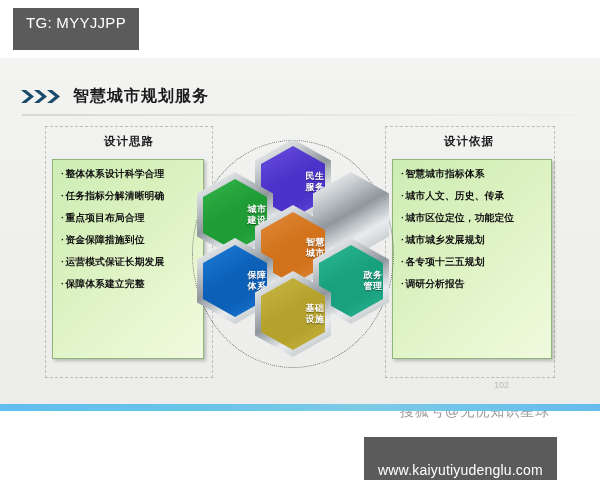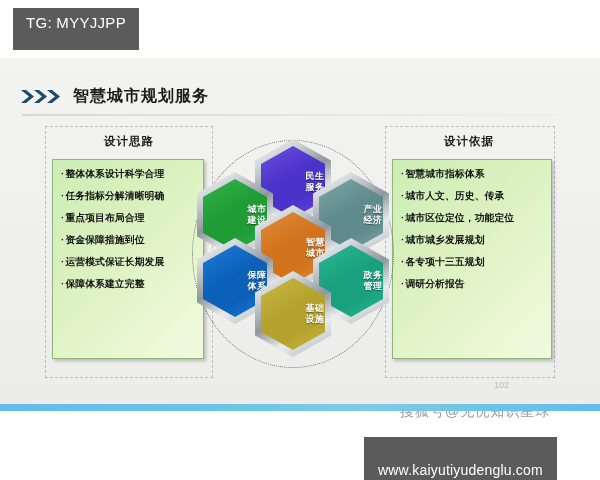--- a/index.html
+++ b/index.html
@@ -193,24 +193,20 @@
     <div class="hex" id="hx-chengshi" style="left:19px;top:46px;">
       <div class="shell"></div>
       <div class="face" id="face-chengshi" style="background: linear-gradient(150deg, rgb(52, 181, 74) 0%, rgb(31, 156, 54) 45%, rgb(31, 156, 54) 70%, rgb(52, 181, 74) 100%);">
         <div class="lbl">城市</div>
         <div class="lbl">建设</div>
       </div>
     </div>
 
     <div class="hex" id="hx-chanye" style="left:135px;top:46px;">
       <div class="shell"></div>
-      <div class="face" id="face-chanye" style="background: linear-gradient(150deg, rgb(126, 166, 166) 0%, rgb(95, 139, 140) 45%, rgb(95, 139, 140) 70%, rgb(126, 166, 166) 100%);">
-        <div class="lbl">产业</div>
-        <div class="lbl">经济</div>
-      </div>
     </div>
 
     <div class="hex" id="hx-zhihui" style="left:77px;top:79px;">
       <div class="shell"></div>
       <div class="face" id="face-zhihui" style="background: linear-gradient(150deg, rgb(224, 137, 58) 0%, rgb(210, 115, 28) 45%, rgb(210, 115, 28) 70%, rgb(224, 137, 58) 100%); align-items: flex-end;">
         <div class="lbl">智慧</div>
         <div class="lbl">城市</div>
       </div>
     </div>
 

